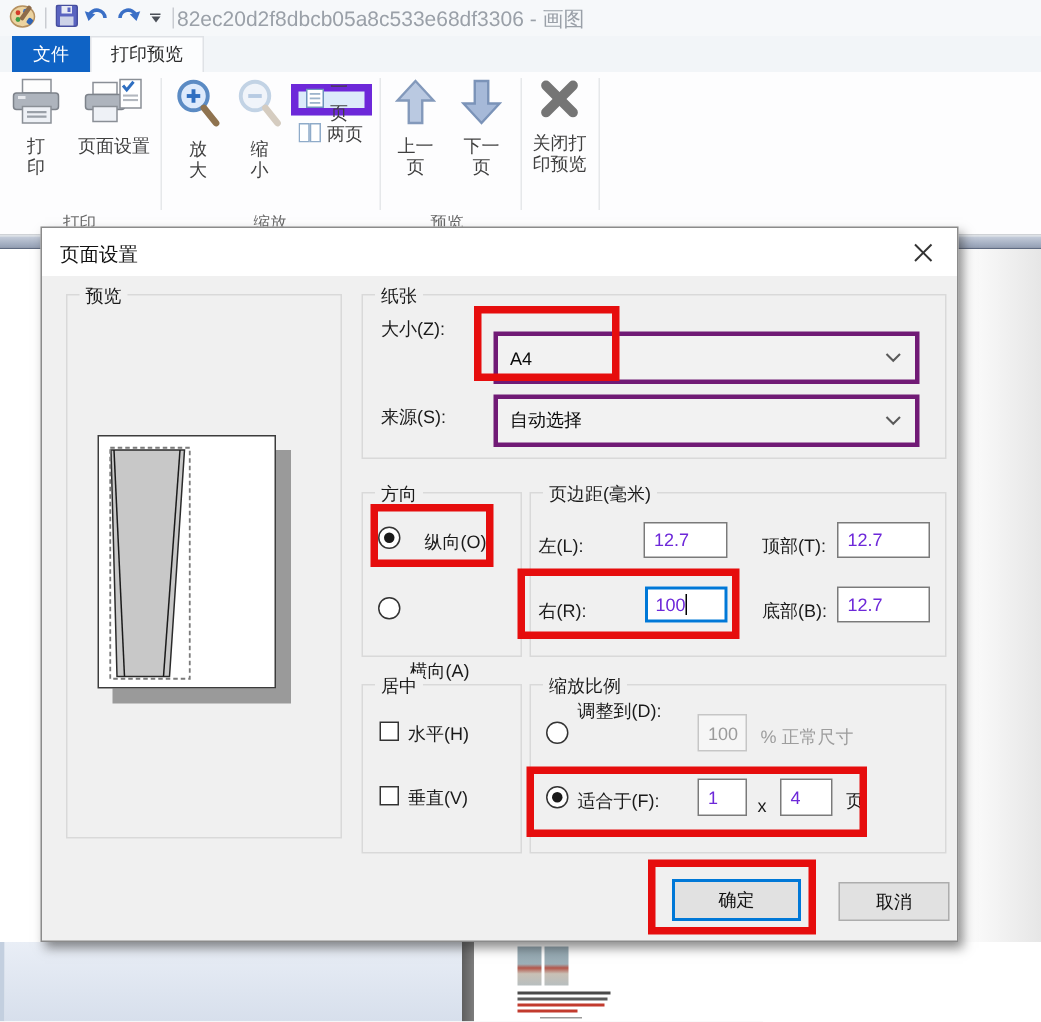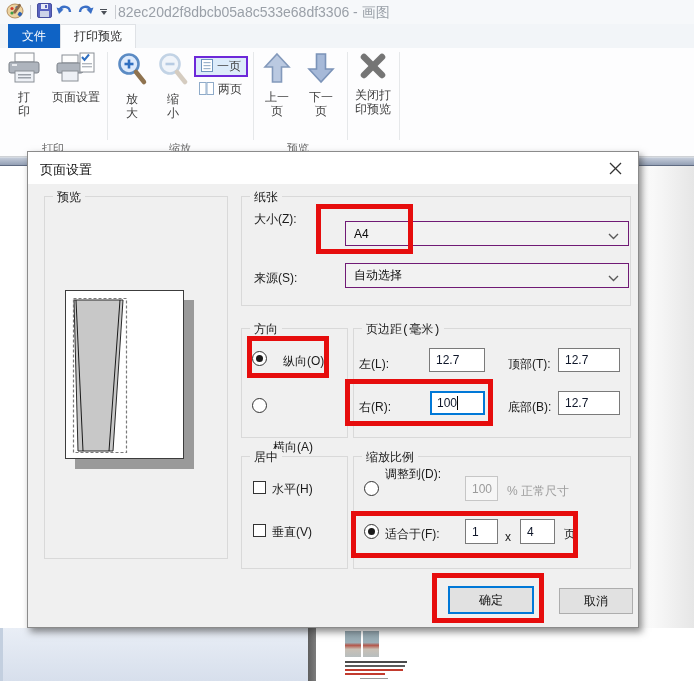--- a/index.html
+++ b/index.html
@@ -20,21 +20,21 @@
   .tab { position:absolute; top:0; height:24px; display:flex; align-items:center; justify-content:center; font-size:12px; }
   .tab-file { left:8px; width:52px; background:#0f63c5; color:#fff; }
   .tab-preview { left:60px; width:76px; background:#fcfdfe; color:#2b2b2b; border:1px solid #dfe2e6; border-bottom:none; }
 
   
   .ribbon { position:absolute; left:0; top:48px; width:694px; height:109px; background:#fdfdfe; border-bottom:1px solid #cfd2d6; }
   .rsep { position:absolute; top:4px; width:1px; height:88px; background:#e6e8ea; }
   .rbtn { position:absolute; top:4px; display:flex; flex-direction:column; align-items:center; }
   .rbtn .lbl { margin-top:3px; font-size:12px; line-height:14px; color:#3f3f3f; text-align:center; }
   .smallbtn { position:absolute; height:21px; display:flex; align-items:center; gap:4px; padding:0 5px; font-size:12px; color:#3f3f3f; }
-  .smallbtn.sel { background:#dcebfa; border:2px solid #6d28d9; }
+  .smallbtn.sel { background:#dcebfa; border:5px solid #6d28d9; }
   .grouplbl { position:absolute; top:93px; width:120px; text-align:center; font-size:11px; color:#6a6a6a; }
 
   
   .pane-bar { position:absolute; left:0; top:157px; width:694px; height:9px;
     background:linear-gradient(#c3cbd9, #94a0b5); border-top:1px solid #d4dae2; border-bottom:1px solid #5f6b82; }
   .pane-right { position:absolute; left:639px; top:166px; width:55px; height:462px;
     background:linear-gradient(to right, #ffffff, #e6e6e6); }
   .pane-bottom-blue { position:absolute; left:0; top:628px; width:308px; height:53px;
     background:linear-gradient(#e9eef6, #d7dfec); border-left:3px solid #c3cfdf; }
   .pane-strip { position:absolute; left:308px; top:628px; width:8px; height:53px; background:linear-gradient(to right,#5f5f5f,#7d7d7d); }
@@ -49,27 +49,27 @@
   .dlg-title { position:absolute; left:0; top:0; width:100%; height:32px; background:#fff; }
   .dlg-title-text { position:absolute; left:12px; top:9px; font-size:13px; color:#111; }
   .dlg-close { position:absolute; right:10px; top:5px; width:26px; height:22px; display:flex; align-items:center; justify-content:center; }
 
   .group { position:absolute; border:1px solid #d9d9d9; }
   .group > .glabel { position:absolute; top:-8px; left:8px; background:#f0f0f0; padding:0 4px; font-size:12px; color:#1a1a1a; white-space:nowrap; }
 
   .dtext { position:absolute; font-size:12px; color:#1a1a1a; white-space:nowrap; }
   .gray { color:#9d9d9d; }
 
-  .field { position:absolute; border:1px solid #7a7a7a; background:#fff; font-size:12px; color:#0f172a;
+  .field { position:absolute; border:1px solid #7a7a7a; background:#fff; font-size:12px; color:#6d28d9;
     padding:0 0 0 6px; font-family:"Liberation Sans", sans-serif; }
   .field.focused { border:2px solid #0078d7; padding-left:5px; }
   .field.disabled { border:1px solid #c6c6c6; background:#f6f6f6; color:#9b9b9b; }
   .caret { position:absolute; width:1px; height:14px; background:#000; }
 
-  .combo { position:absolute; height:25px; border:1px solid #701a75; background:#f2f2f2; display:flex; align-items:center;margin-left:16px; }
+  .combo { position:absolute; height:35px; border:3px solid #701a75; background:#f2f2f2; display:flex; align-items:center; }
   .combo .cval { padding-left:8px; font-size:12px; color:#0a0a0a; }
   .combo .chev { position:absolute; right:9px; top:7px; }
 
   .radio { position:absolute; width:15px; height:15px; border:1px solid #333; border-radius:50%; background:#fff; }
   .radio.checked::after { content:""; position:absolute; left:3px; top:3px; width:7px; height:7px; border-radius:50%; background:#1a1a1a; }
   .checkbox { position:absolute; width:13px; height:13px; border:1px solid #333; background:#fff; }
 
   .btn { position:absolute; background:#e1e1e1; border:1px solid #adadad; display:flex; align-items:center; justify-content:center; font-size:12px; color:#111; }
   .btn.default { border:2px solid #0078d7; }
 
@@ -303,21 +303,21 @@
     </div>
 
     <div class="group" style="left:213px; top:176px; width:107px; height:110px;">
       <span class="glabel">方向</span>
     </div>
     <div class="radio checked" style="left:224px; top:199px;"></div>
     <div class="dtext" style="left:255px; top:201px;">纵向(O)</div>
     <div class="radio" style="left:224px; top:246px;"></div>
     <div class="dtext" style="left:245px; top:248px;margin-top:39px;">横向(A)</div>
 
-    <div class="group" style="left:325px; top:176px; width:278px; height:110px;font-family:Liberation Mono, monospace;">
+    <div class="group" style="left:325px; top:176px; width:278px; height:110px;">
       <span class="glabel">页边距(毫米)</span>
     </div>
     <div class="dtext" style="left:331px; top:204px;">左(L):</div>
     <input class="field" style="left: 401px; top: 196px; width: 56px; height: 24px;" value="12.7">
     <div class="dtext" style="left:480px; top:204px;">顶部(T):</div>
     <input class="field" style="left: 530px; top: 196px; width: 62px; height: 24px;" value="12.7">
     <div class="dtext" style="left:331px; top:247px;">右(R):</div>
     <input class="field focused" style="left: 402px; top: 239px; width: 55px; height: 24px;" value="100">
     <div class="caret" style="left:429px; top:244px;"></div>
     <div class="dtext" style="left:480px; top:247px;">底部(B):</div>

